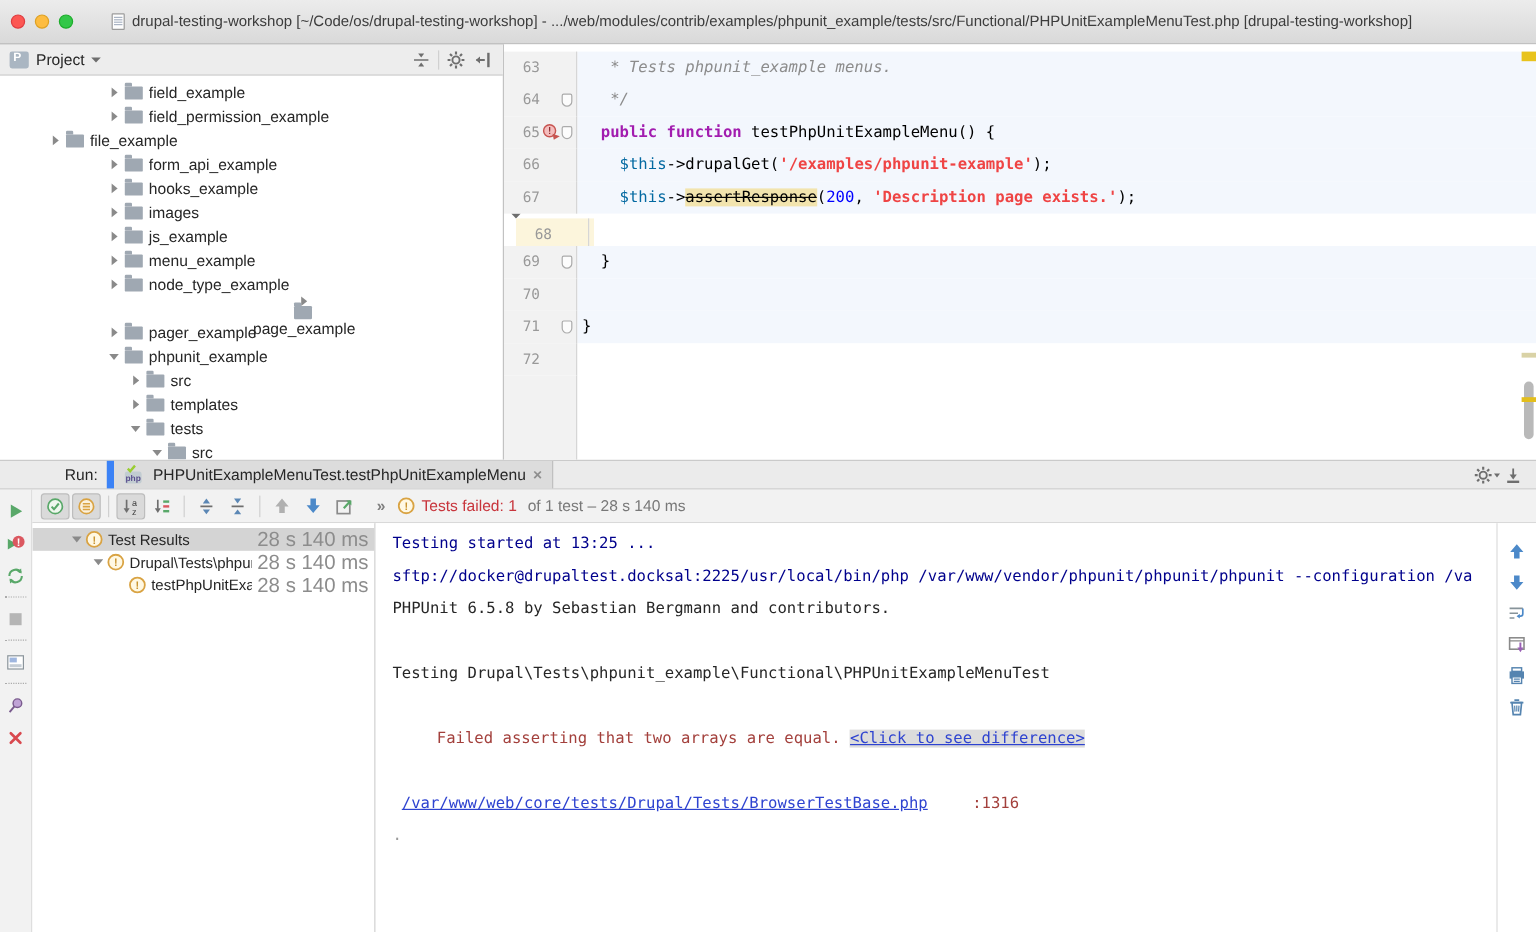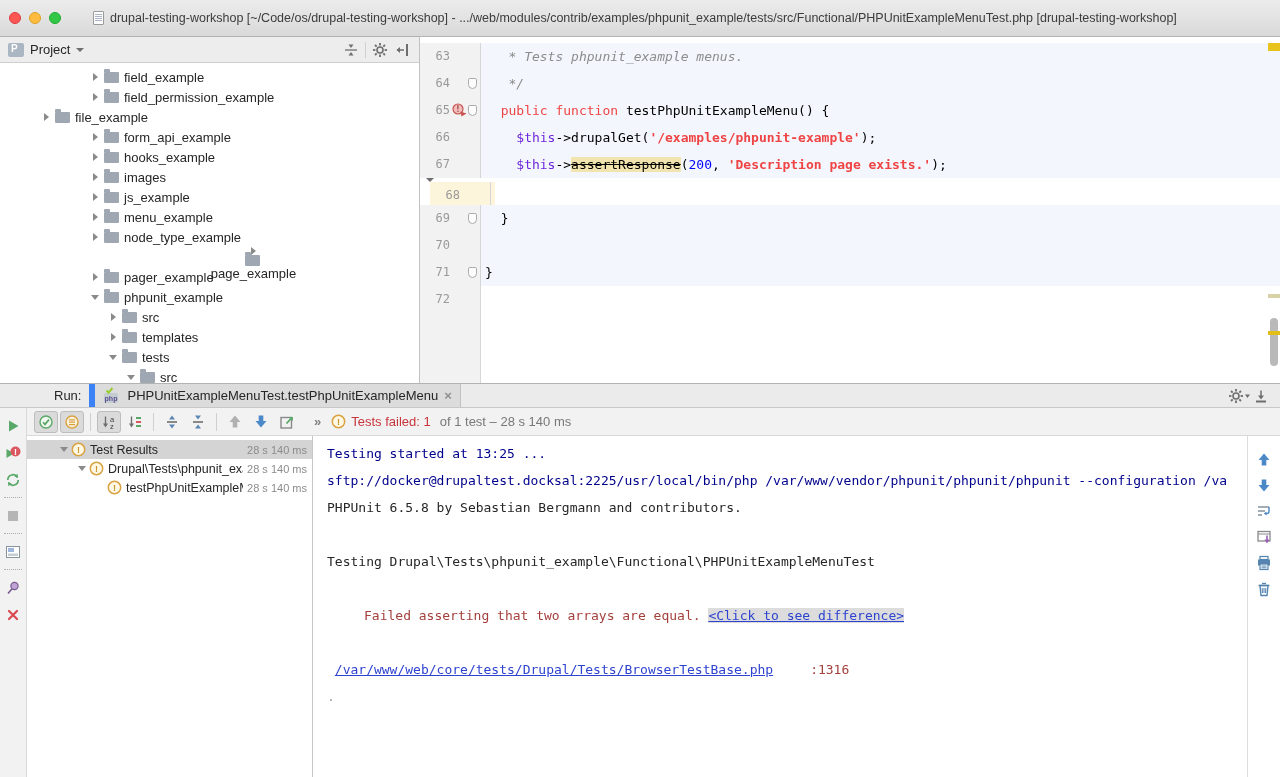--- a/index.html
+++ b/index.html
@@ -57,24 +57,24 @@
   .gut { width:61px; background:#F2F2F2; border-right:1px solid #D6D6D6; flex:none;
          position:relative; display:flex; }
   .lnum { width:30px; text-align:right; color:#999; font-size:12px; }
   .foldmark { position:absolute; right:3px; top:8px; width:9px; height:11px; background:#FCFCFC;
               border:1px solid #ABABAB; border-radius:2px 2px 5px 5px; }
   .runicon { position:absolute; left:32px; top:6px; cursor:pointer; }
   .codeln { flex:1; white-space:pre; padding-left:4px; color:#000; overflow:hidden; }
   .erow.tint .codeln { background:#F3F7FD; }
   .erow.caret .codeln, .erow.caret .gut { background:#FCF5DC; }
   .c-comment { color:#8C8C8C; font-style:italic; }
-  .c-keyword { color:#ef4444; font-weight:normal; }
+  .c-keyword { color:#a21caf; font-weight:bold; }
   .c-string  { color:#ef4444; font-weight:bold; }
   .c-number  { color:#0000FF; }
-  .c-var     { color:#6d28d9; }
+  .c-var     { color:#0369a1; }
   .c-deprecated { background:#F2E4AE; text-decoration:line-through; }
 
   .edge-square { position:absolute; right:0; top:6px; width:12px; height:8px; background:#E8C31C; }
   .edge-tick1  { position:absolute; right:0; top:257px; width:12px; height:4px; background:#D9D2A6; }
   .edge-tick2  { position:absolute; right:0; top:294px; width:12px; height:4px; background:#E3BE1B; z-index:2;}
   .vthumb { position:absolute; right:2px; top:281px; width:8px; height:48px;
             background:rgba(128,128,128,.55); border-radius:4px; z-index:1; }
 
   
   #runpanel { height:409px; border-top:1px solid #B3B3B3; display:flex; flex-direction:column; }
@@ -103,21 +103,21 @@
   #status { display:flex; align-items:center; gap:5px; }
   .failed-txt { color:#C8353C; }
   .muted-txt  { color:#787878; margin-left:4px; }
 
   #run-content { flex:1; display:flex; min-height:0; }
   #test-tree { width:286px; border-right:1px solid #C6C6C6; background:#fff; padding-top:4px;
                font-size:12.5px; color:#262626; flex:none; overflow:hidden; }
   .trow { height:19px; display:flex; align-items:center; padding-right:5px; cursor:pointer; }
   .trow.selected { background:#D4D4D4; }
   .trow .tlabel { flex:1; overflow:hidden; white-space:nowrap; margin-left:4px; }
-  .ttime { color:#8C8C8C; font-size:11px; flex:none; margin-left:4px; }
+  .ttime { color:#8C8C8C; font-size:17px; flex:none; margin-left:4px; }
 
   #console-wrap { flex:1; display:flex; min-width:0; background:#fff; }
   #console { flex:1; overflow:hidden; padding:4px 0 0 14px; }
   .cline { height:27px; line-height:27px; white-space:pre; font-family:"DejaVu Sans Mono", monospace;
            font-size:13px; color:#262626; overflow:hidden; }
   .k-navy { color:#00008C; }
   .k-red  { color:#A3403C;margin-left:37px; }
   .k-link { color:#2E43D0; text-decoration:underline; cursor:pointer; }
   .k-hl   { background:#DCDCDC; }
   .k-dim  { color:#9A9A9A; }

